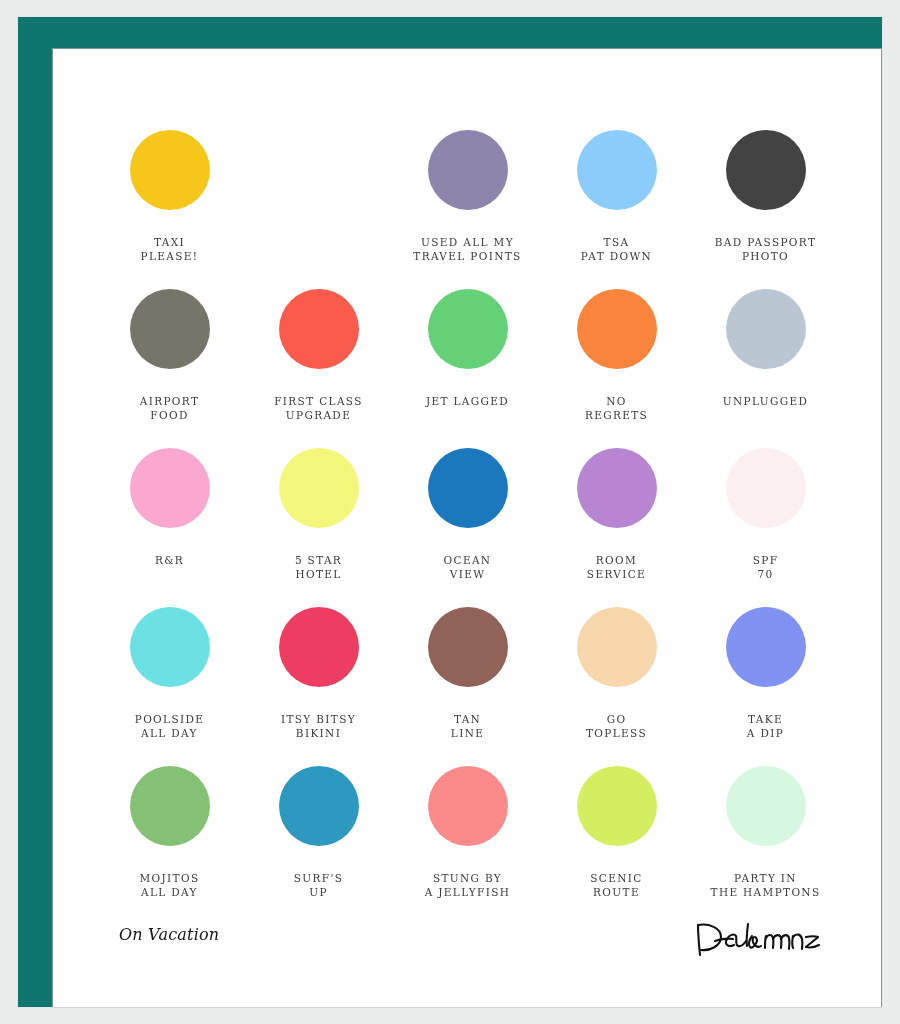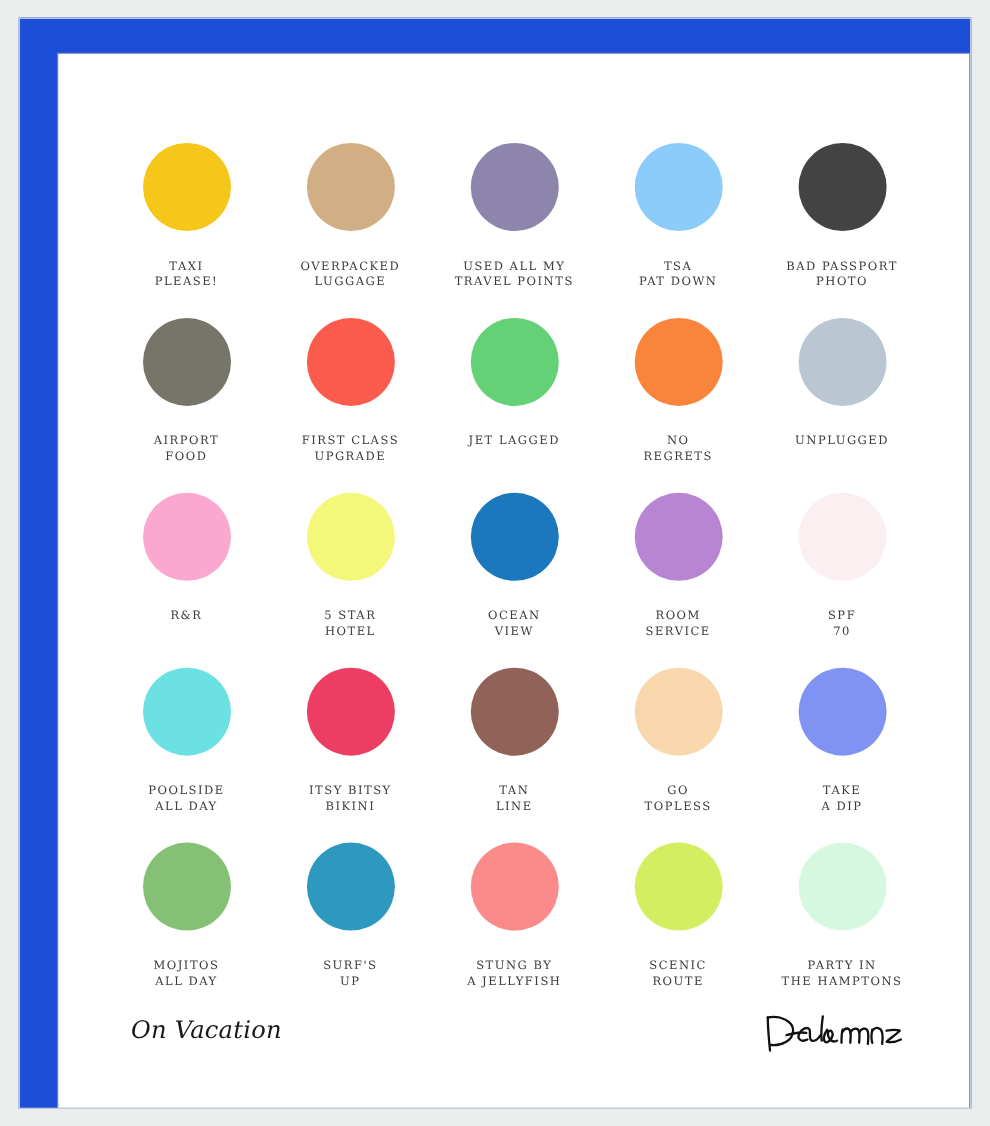--- a/index.html
+++ b/index.html
@@ -23,21 +23,21 @@
     width: 900px;
     height: 1024px;
     background: #ebecec;
   }
   #frame-mat {
     position: absolute;
     left: 17px;
     top: 16px;
     width: 866px;
     height: 992px;
-    background: #1d4ed8;
+    background: #0f766e;
     box-shadow: inset 0 0 0 1px #e4e5e5;
   }
   #artwork {
     position: absolute;
     left: 36px;
     top: 33px;
     width: 828px;
     height: 958px;
     background: #ffffff;
     box-shadow:
@@ -84,21 +84,21 @@
     bottom: 0;
     width: 828px;
     height: 120px;
   }
   #artwork-title {
     position: absolute;
     left: 66px;
     top: 38px;
     font-family: "DejaVu Serif", "Liberation Serif", serif;
     font-style: italic;
-    font-size: 22px;
+    font-size: 16px;
     letter-spacing: 0.2px;
     color: #18181a;
     white-space: nowrap;
   }
   #artist-signature {
     position: absolute;
     right: 58px;
     top: 28px;
     width: 130px;
     height: 46px;
@@ -114,25 +114,20 @@
 
 <div id="frame-outer">
   <div id="frame-mat">
     <div id="artwork">
 
       <div id="swatch-grid">
           <div class="swatch-cell" style="left: 42px; top: 81px;">
             <span class="swatch-dot" title="#F5C71A" style="width: 80px; height: 80px; background: rgb(245, 199, 26);"></span>
             <div class="swatch-label">TAXI
 PLEASE!</div>
-          </div>
-          <div class="swatch-cell" style="left: 191px; top: 81px;">
-            <span class="swatch-dot" title="#D2AE84" style="width: 80px; height: 80px; background: rgb(210, 174, 132);"></span>
-            <div class="swatch-label">OVERPACKED
-LUGGAGE</div>
           </div>
           <div class="swatch-cell" style="left: 489px; top: 81px;">
             <span class="swatch-dot" title="#8CCCFA" style="width: 80px; height: 80px; background: rgb(140, 204, 250);"></span>
             <div class="swatch-label">TSA
 PAT DOWN</div>
           </div>
           <div class="swatch-cell" style="left: 340px; top: 81px;">
             <span class="swatch-dot" title="#8D85AC" style="width: 80px; height: 80px; background: rgb(141, 133, 172);"></span>
             <div class="swatch-label">USED ALL MY
 TRAVEL POINTS</div>

